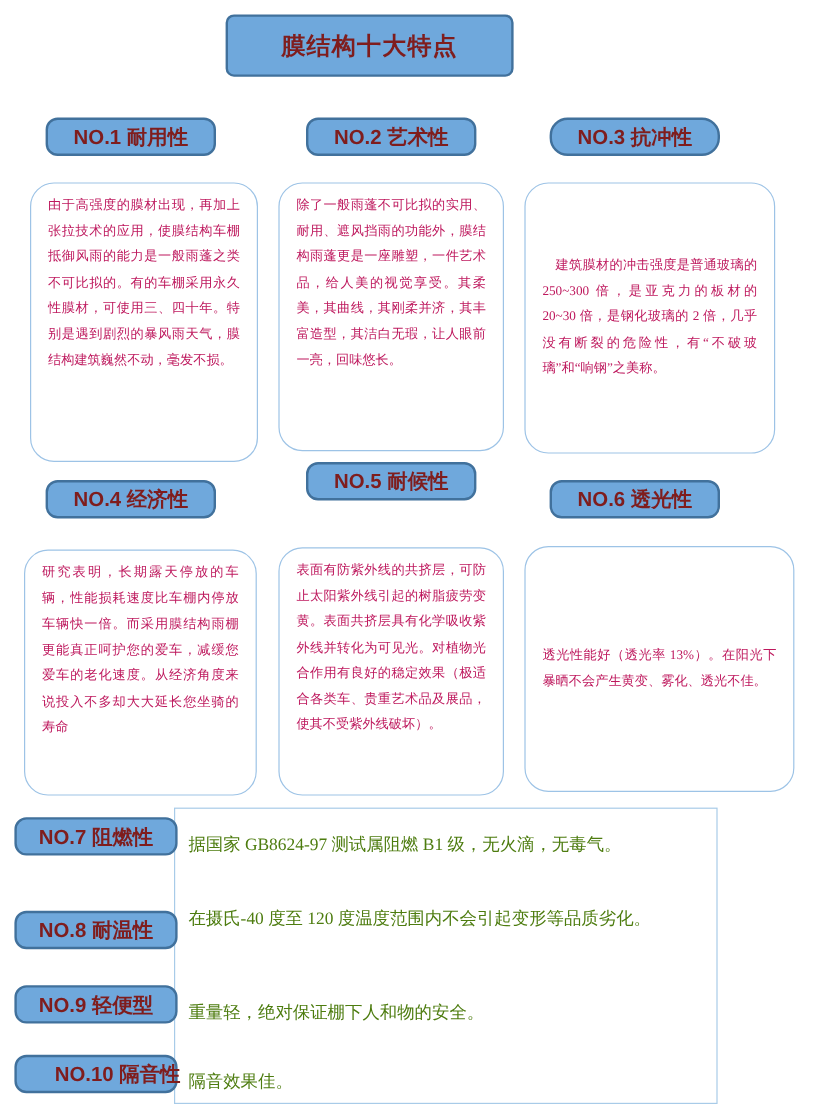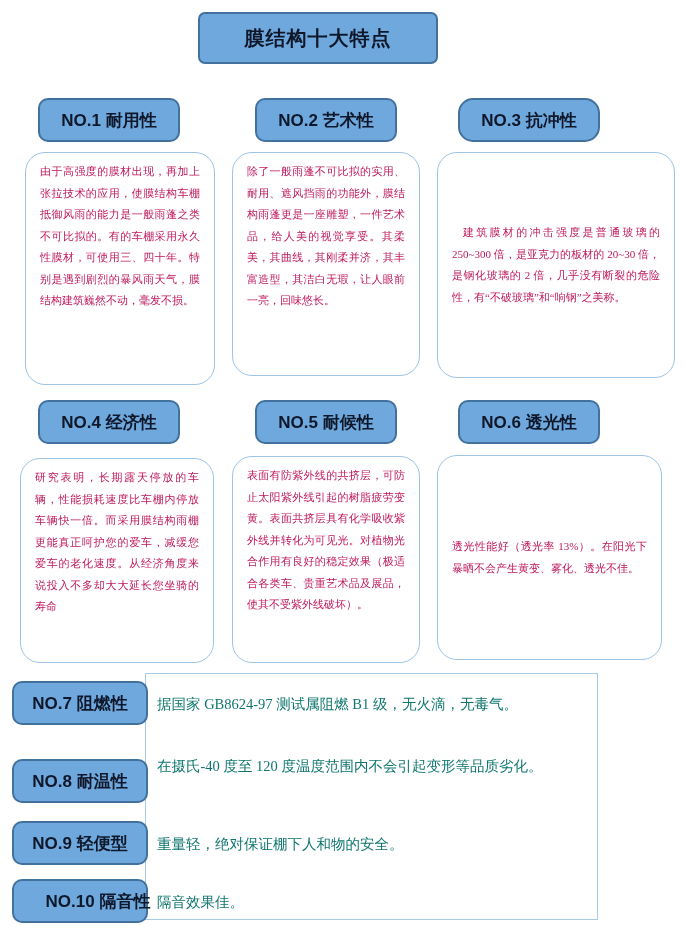--- a/index.html
+++ b/index.html
@@ -6,39 +6,39 @@
   .page {
     position: relative;
     width: 694px;
     height: 926px;
     background: #ffffff;
     font-family: "Liberation Serif", "DejaVu Serif", serif;
     overflow: hidden;
   }
   .title-box {
     position: absolute;
-    left: 198px; top: 12px;
+    left: 188px; top: 12px;
     width: 236px; height: 48px;
     background: #6fa8dc;
     border: 2px solid #41719c;
     border-radius: 7px;
     display: flex; align-items: center; justify-content: center;
     font-family: "Liberation Sans", "DejaVu Sans", sans-serif;
-    font-weight: bold; font-size: 20px; color: #0f172a;
+    font-weight: bold; font-size: 20px; color: #7f1d1d;
     letter-spacing: 1px;
   }
   .hdr {
     position: absolute;
-    width: 142px; height: 44px;
+    width: 142px; height: 32px;
     background: #6fa8dc;
     border: 2px solid #41719c;
     border-radius: 10px;
     display: flex; align-items: center; justify-content: center;
     font-family: "Liberation Sans", "DejaVu Sans", sans-serif;
-    font-weight: bold; font-size: 17px; color: #0f172a;
+    font-weight: bold; font-size: 17px; color: #7f1d1d;
     box-sizing: border-box;
     white-space: nowrap;
   }
   .hdr.small { width: 136px; }
   .fbox {
     position: absolute;
     background: #ffffff;
     border: 1.5px solid #9dc3e6;
     border-radius: 20px;
     box-sizing: border-box;
@@ -62,46 +62,46 @@
     border: 1px solid #a8cbe8;
     background: #ffffff;
     box-sizing: border-box;
   }
   .lline {
     position: absolute;
     left: 157px;
     width: 430px;
     font-size: 14.5px;
     line-height: 20px;
-    color: #0f766e;
+    color: #4d7c0f;
   }
 </style>
 </head>
 <body>
 
 <div class="page">
 
   <div class="title-box">膜结构十大特点</div>
 
   <div class="hdr" style="left:38px;  top:98px;">NO.1 耐用性</div>
   <div class="hdr" style="left:255px; top:98px;">NO.2 艺术性</div>
   <div class="hdr" style="left:458px; top:98px;border-radius:15px;">NO.3 抗冲性</div>
 
   <div class="fbox" style="left:25px;  top:152px; width:190px; min-height:233px;">
     <p class="fbody">由于高强度的膜材出现，再加上张拉技术的应用，使膜结构车棚抵御风雨的能力是一般雨蓬之类不可比拟的。有的车棚采用永久性膜材，可使用三、四十年。特别是遇到剧烈的暴风雨天气，膜结构建筑巍然不动，毫发不损。</p>
   </div>
   <div class="fbox" style="left:232px; top:152px; width:188px; min-height:224px;">
     <p class="fbody">除了一般雨蓬不可比拟的实用、耐用、遮风挡雨的功能外，膜结构雨蓬更是一座雕塑，一件艺术品，给人美的视觉享受。其柔美，其曲线，其刚柔并济，其丰富造型，其洁白无瑕，让人眼前一亮，回味悠长。</p>
   </div>
-  <div class="fbox v-center" style="left:437px; top:152px; width:238px; min-height:226px;">
+  <div class="fbox v-center" style="left:437px; top:152px; width:209px; min-height:226px;">
     <p class="fbody indent">建筑膜材的冲击强度是普通玻璃的 250~300 倍，是亚克力的板材的 20~30 倍，是钢化玻璃的 2 倍，几乎没有断裂的危险性，有“不破玻璃”和“响钢”之美称。</p>
   </div>
 
   <div class="hdr" style="left:38px;  top:400px;">NO.4 经济性</div>
-  <div class="hdr" style="left:255px; top:400px;">NO.5 耐候性</div>
+  <div class="hdr" style="left:255px; top:385px;">NO.5 耐候性</div>
   <div class="hdr" style="left:458px; top:400px;">NO.6 透光性</div>
 
   <div class="fbox" style="left:20px;  top:458px; width:194px; min-height:205px;">
     <p class="fbody">研究表明，长期露天停放的车辆，性能损耗速度比车棚内停放车辆快一倍。而采用膜结构雨棚更能真正呵护您的爱车，减缓您爱车的老化速度。从经济角度来说投入不多却大大延长您坐骑的寿命</p>
   </div>
   <div class="fbox" style="left:232px; top:456px; width:188px; min-height:207px;">
     <p class="fbody">表面有防紫外线的共挤层，可防止太阳紫外线引起的树脂疲劳变黄。表面共挤层具有化学吸收紫外线并转化为可见光。对植物光合作用有良好的稳定效果（极适合各类车、贵重艺术品及展品，使其不受紫外线破坏）。</p>
   </div>
   <div class="fbox v-center" style="left:437px; top:455px; width:225px; min-height:205px;">
     <p class="fbody">透光性能好（透光率 13%）。在阳光下暴晒不会产生黄变、雾化、透光不佳。</p>

